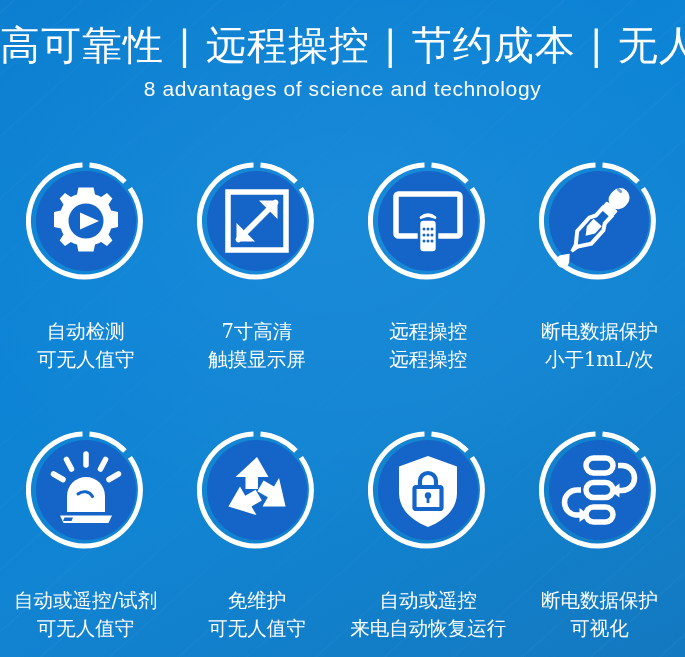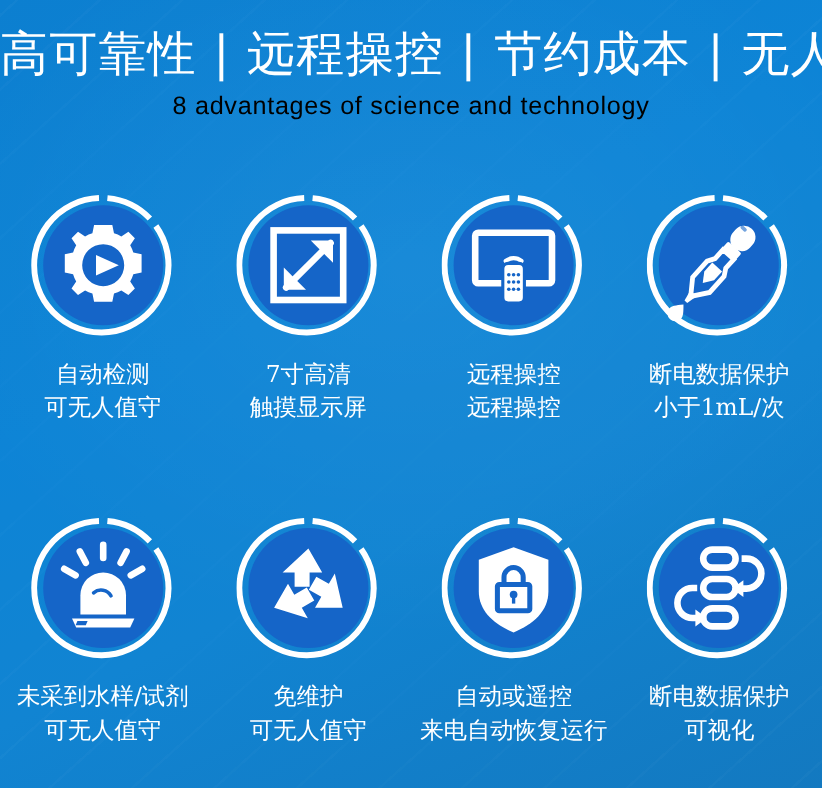--- a/index.html
+++ b/index.html
@@ -44,41 +44,42 @@
   #main-title {
     color:#ffffff;
     font-size:40px;
     line-height:54px;
     font-weight:400;
     letter-spacing:1px;
     white-space:nowrap;
     font-family:"DejaVu Serif","Liberation Serif",serif;
   }
   #subtitle {
-    color:#000000;
+    color:#ffffff;
     font-size:21px;
     line-height:30px;
     font-weight:300;
     letter-spacing:.6px;
     margin-top:2px;
     font-family:"Liberation Sans","DejaVu Sans",sans-serif;
   }
 
   
   #features-grid {
     position:absolute;
     top:148px; left:0; right:0;
     display:grid;
     grid-template-columns:repeat(4,1fr);
     grid-template-rows:270px 246px;
   }
   .feature-cell {
     display:flex;
     flex-direction:column;
     align-items:center;
+    gap:20px;
   }
   .feature-icon-wrap {
     position:relative;
     width:120px; height:120px;
     margin-top:13px;
   }
   .feature-cell.row2 .feature-icon-wrap { margin-top:12px; }
   .feature-icon-wrap svg { display:block; width:120px; height:120px; }
 
   .feature-label {
@@ -235,21 +236,21 @@
           </g>
 
           <path d="M41 82 L41 66 a19 19 0 0 1 38 0 L79 82 Z" fill="#ffffff"></path>
           <path d="M52 64 a9.5 9.5 0 0 1 14.5 2.5" fill="none" stroke="#1565c8" stroke-width="3" stroke-linecap="round"></path>
 
           <path d="M34 85.5 L86 85.5 L82.5 93 L37.5 93 Z" fill="#ffffff"></path>
           <path d="M38.5 87.5 L47 87.5 L45.5 91 L37 91 Z" fill="#1565c8"></path>
         </svg>
       </div>
       <div class="feature-label">
-        <span class="line">未采到水样/试剂</span>
+        <span class="line">自动或遥控/试剂</span>
         <span class="line">可无人值守</span>
       </div>
     </div>
 
     <div class="feature-cell row2">
       <div class="feature-icon-wrap">
         <svg viewBox="0 0 120 120" xmlns="http://www.w3.org/2000/svg">
           <circle cx="60" cy="60" r="50" fill="#1565c8"></circle>
           <g fill="none" stroke="#ffffff" stroke-width="5">
             <path d="M 63.5 4.1 A56 56 0 0 1 98.9 21.1"></path>

